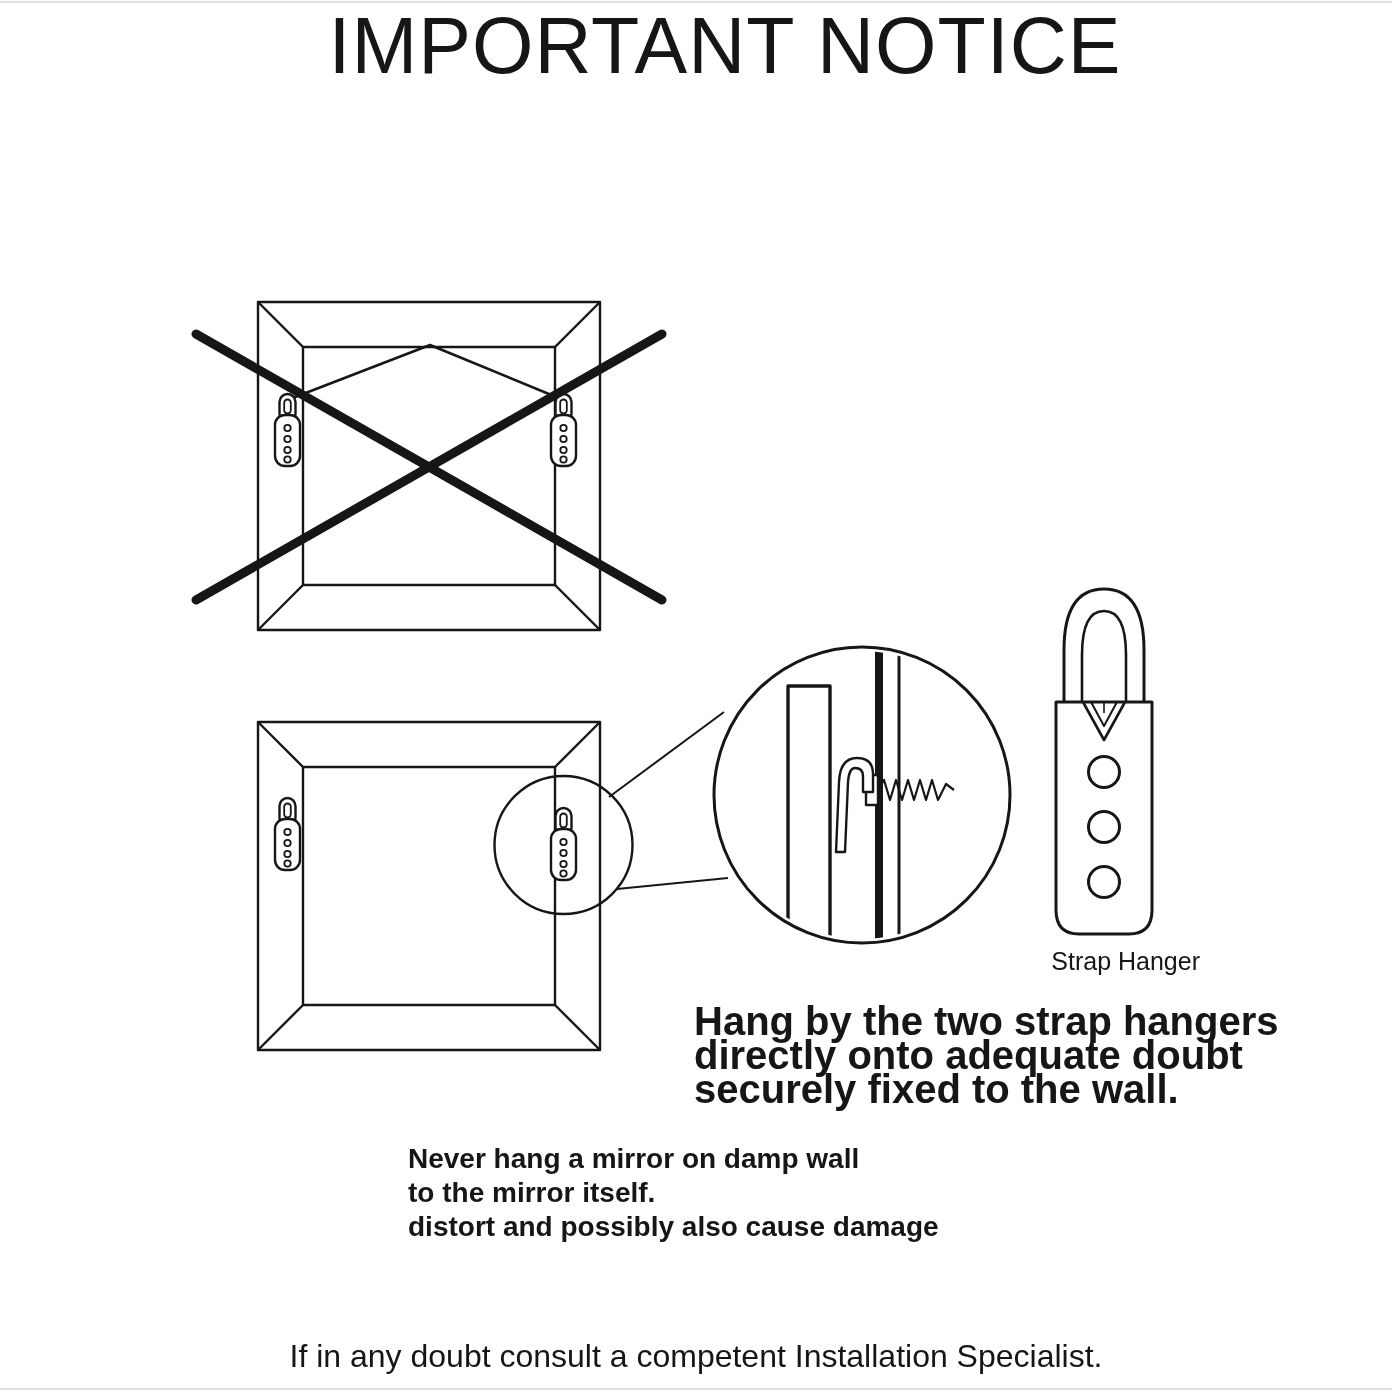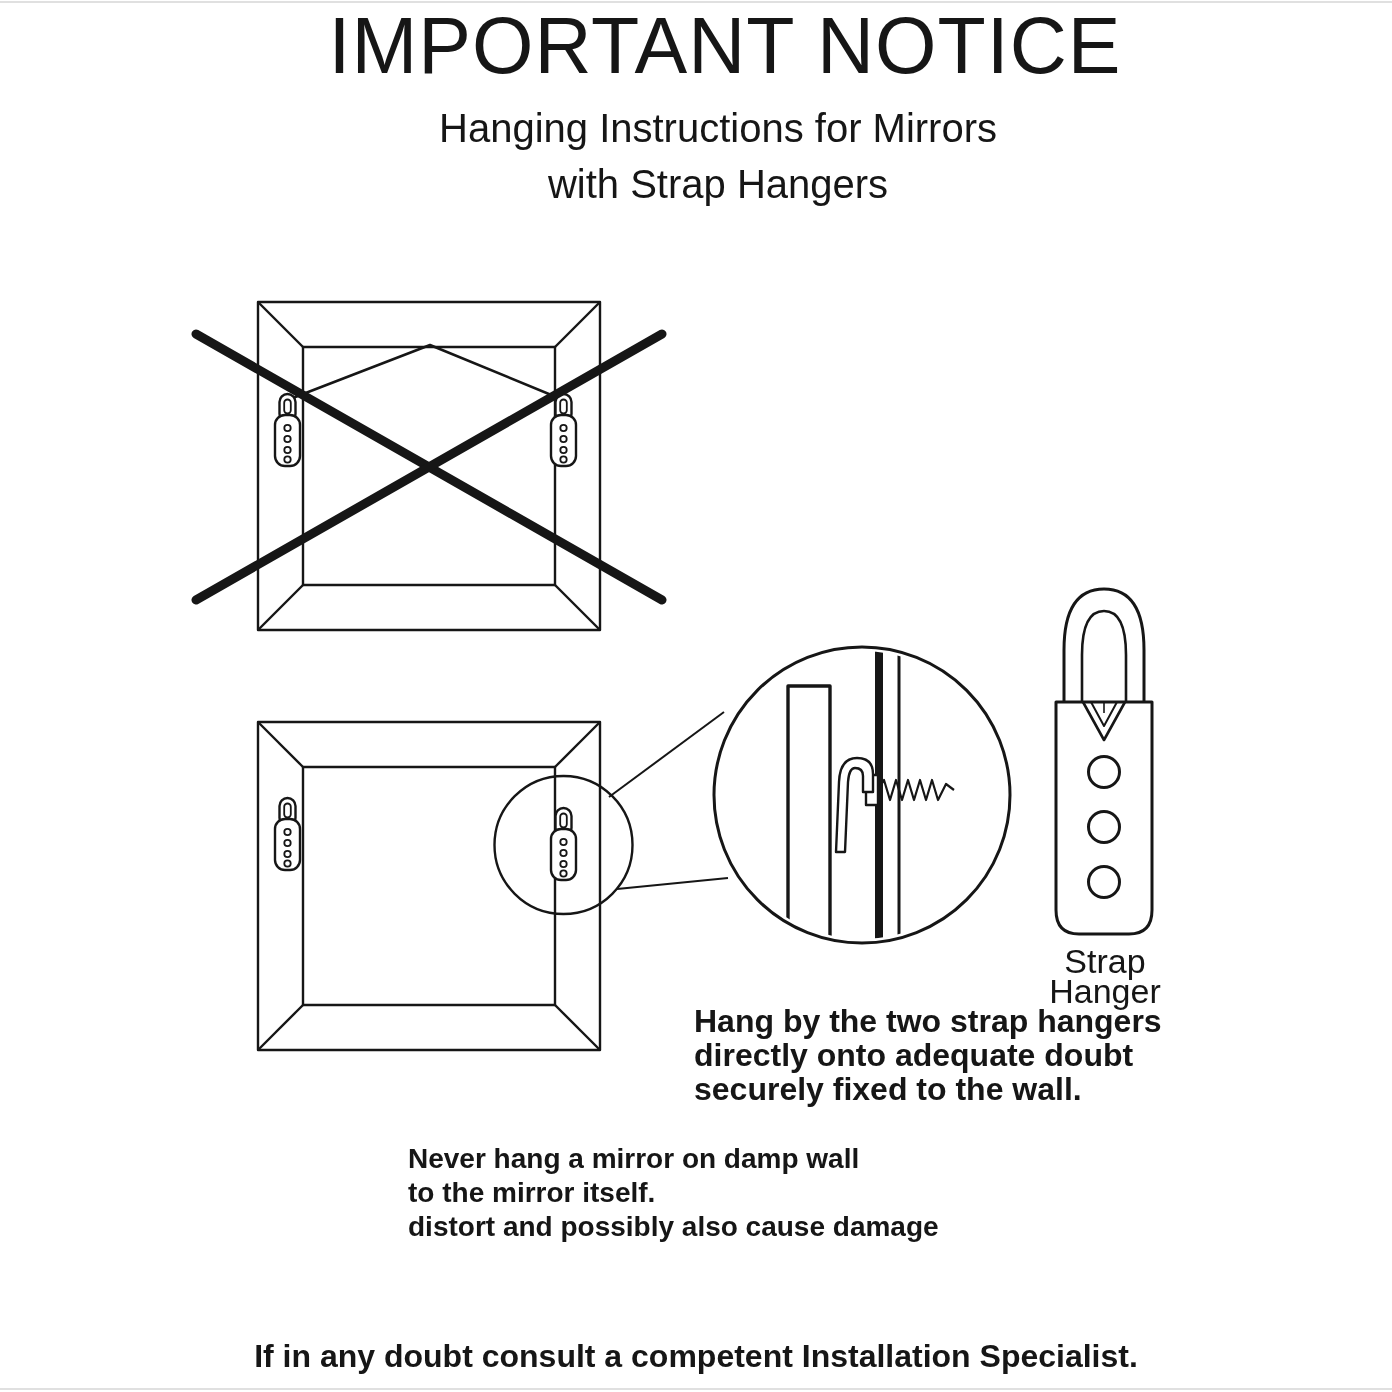--- a/index.html
+++ b/index.html
@@ -17,50 +17,46 @@
     white-space:nowrap;
   }
   .subtitle {
     top:100px; left:0; right:0; text-align:center; padding-left:44px;
     font-size:40px; line-height:56px; font-weight:400;
   }
   .wire-warning {
     top:404px; left:698px; font-size:32px; line-height:40px; font-weight:400;
   }
   .strap-label {
-    top:946px; left:1010px; width:190px; text-align:center;
-    font-size:34px; line-height:30px; font-weight:400;
+    top:946px; left:1010px; width:190px; text-align:right;
+    font-size:25px; line-height:30px; font-weight:400;
   }
   .hang-instruction {
-    top:1004px; left:694px; font-size:32px; line-height:34px; font-weight:700;
+    top:1004px; left:694px; font-size:40px; line-height:34px; font-weight:700;
   }
   .damp-warning {
     top:1142px; left:408px; font-size:28px; line-height:34px; font-weight:700;
   }
   .footer-note {
     top:1336px; left:0; right:0; text-align:center;
-    font-size:32px; line-height:40px; font-weight:700;
+    font-size:32px; line-height:40px; font-weight:400;
   }
   svg.diagram { left:0; top:0; }
   svg.diagram * { vector-effect:none; }
 </style>
 </head>
 <body>
 
 <div class="canvas">
 
   <div class="abs edge-line" style="top:1px"></div>
   <div class="abs edge-line" style="bottom:2px"></div>
 
   <div class="abs title">IMPORTANT NOTICE</div>
 
-  <div class="abs subtitle">
-    <div>Hanging Instructions for Mirrors</div>
-    <div>with Strap Hangers</div>
-  </div>
 
 
   <div class="abs strap-label">Strap Hanger</div>
 
   <div class="abs hang-instruction">
     <div>Hang by the two strap hangers</div>
     <div>directly onto adequate doubt</div>
     <div>securely fixed to the wall.</div>
   </div>
 

